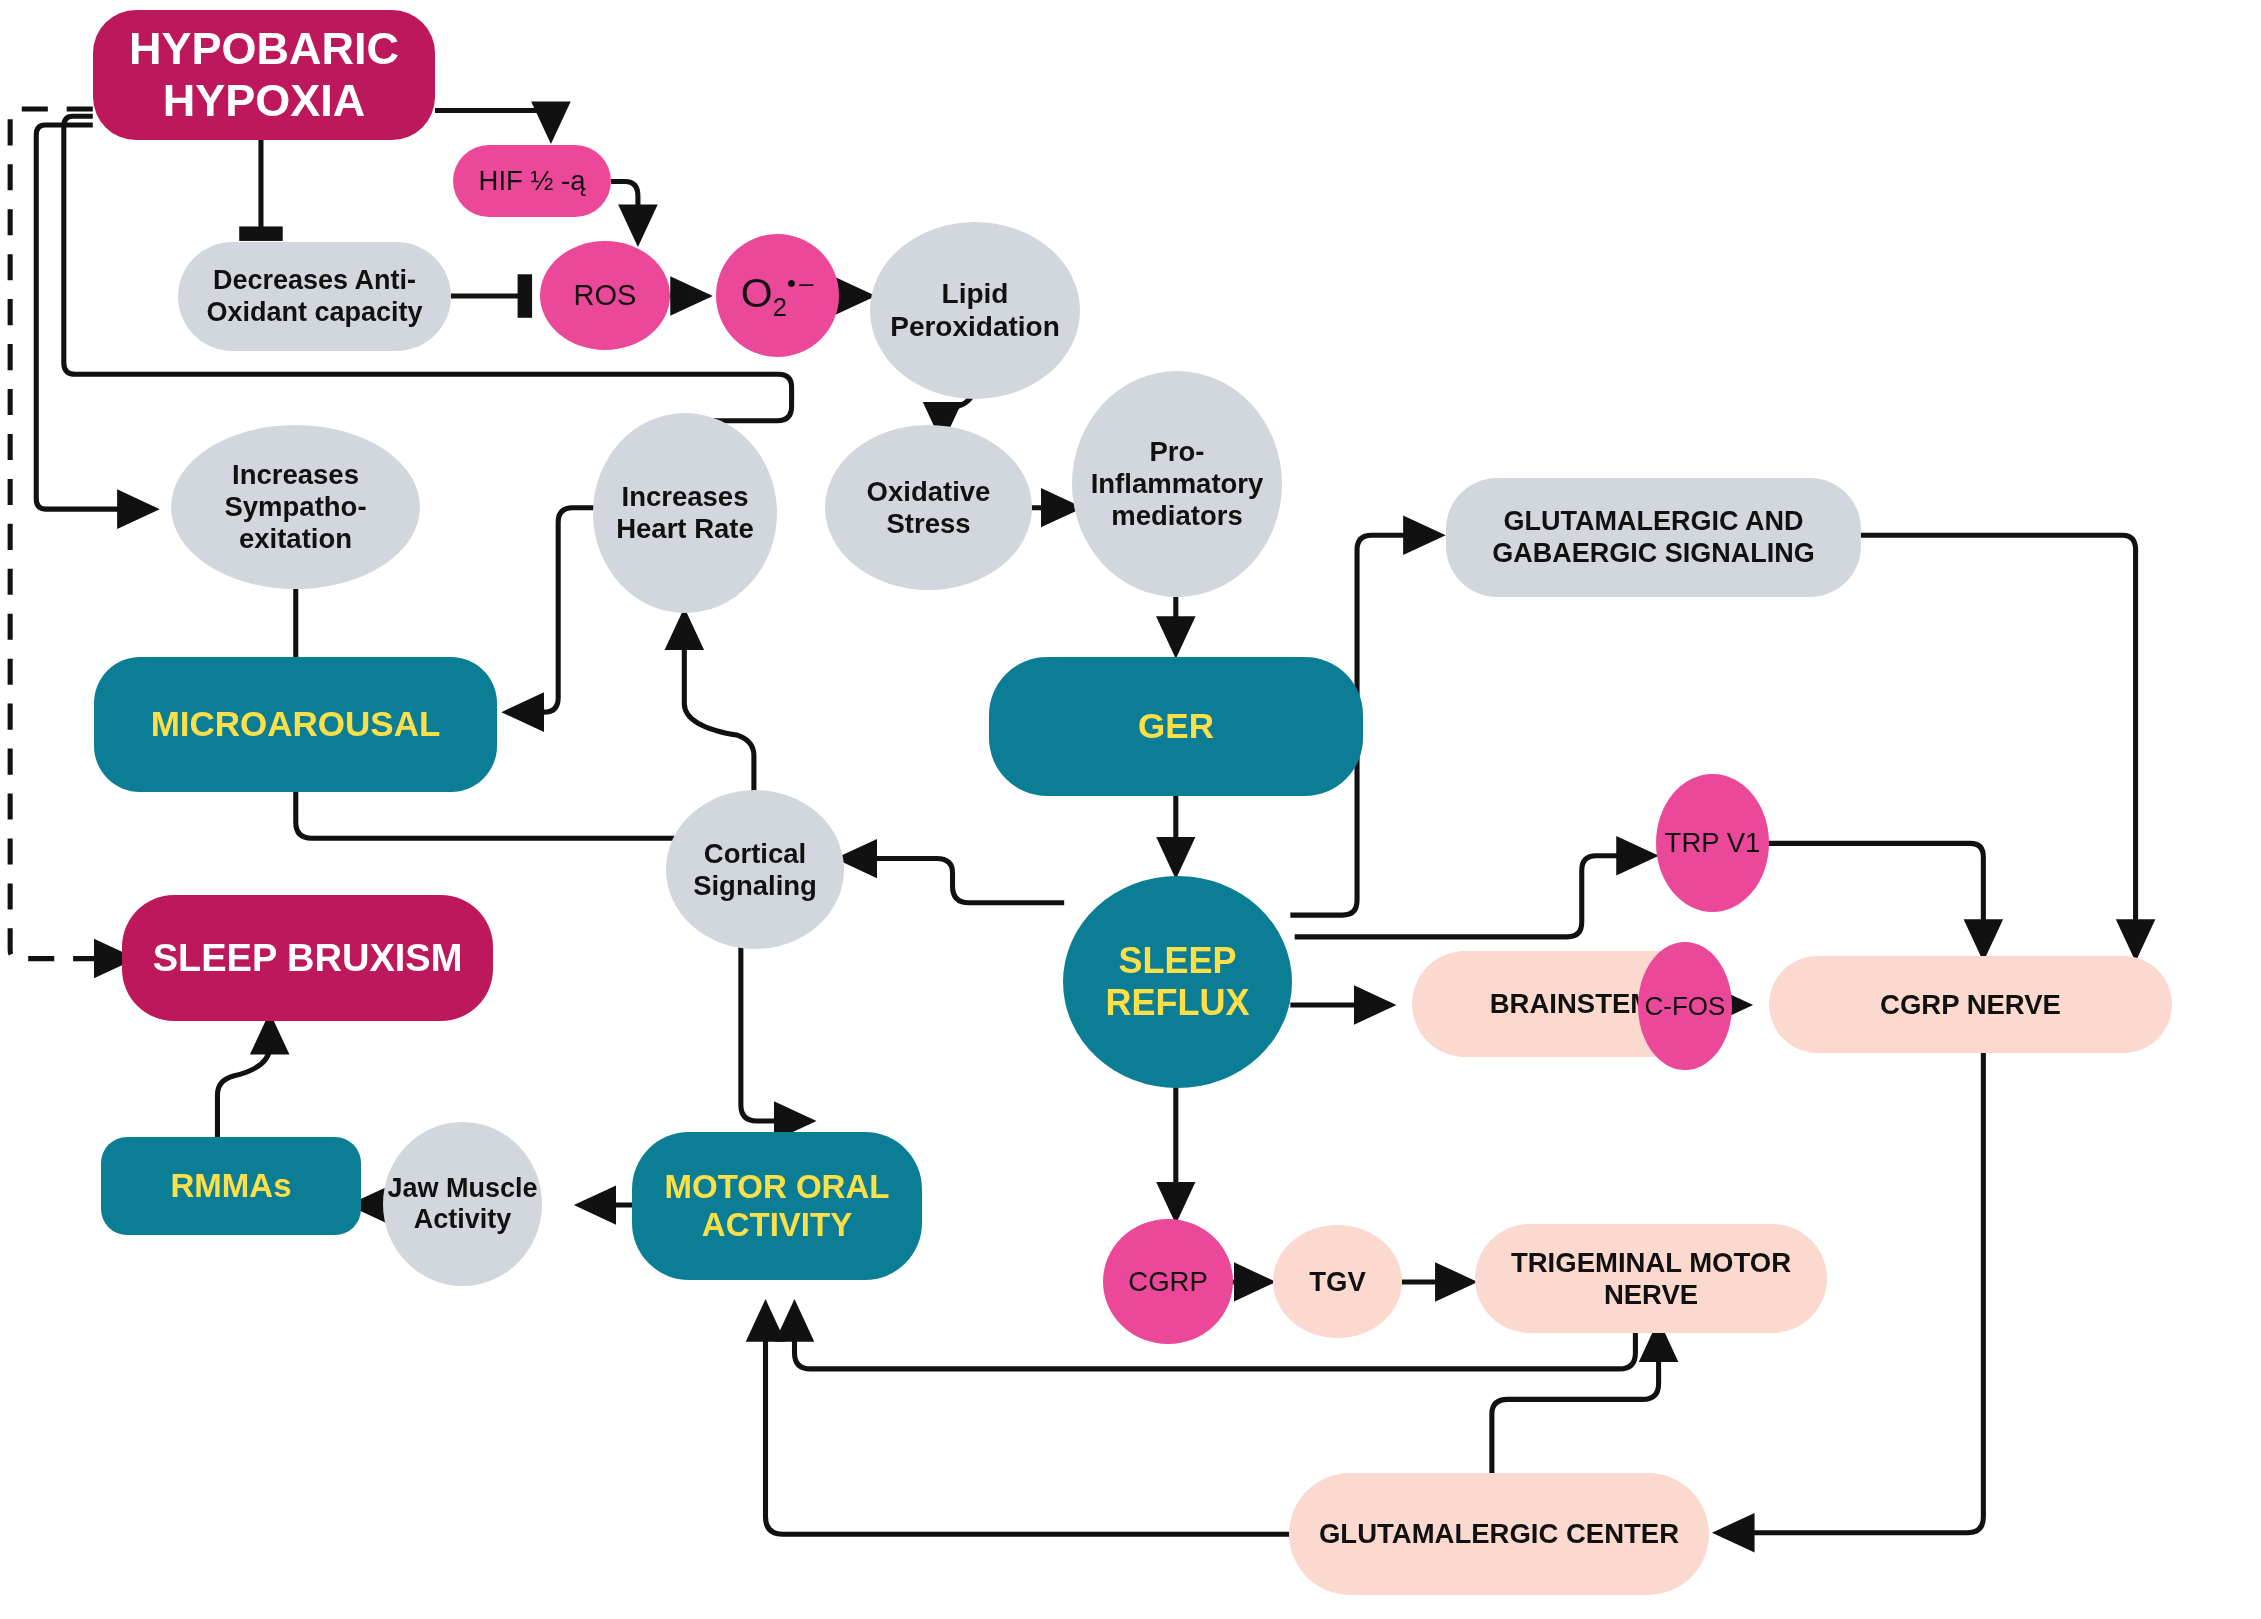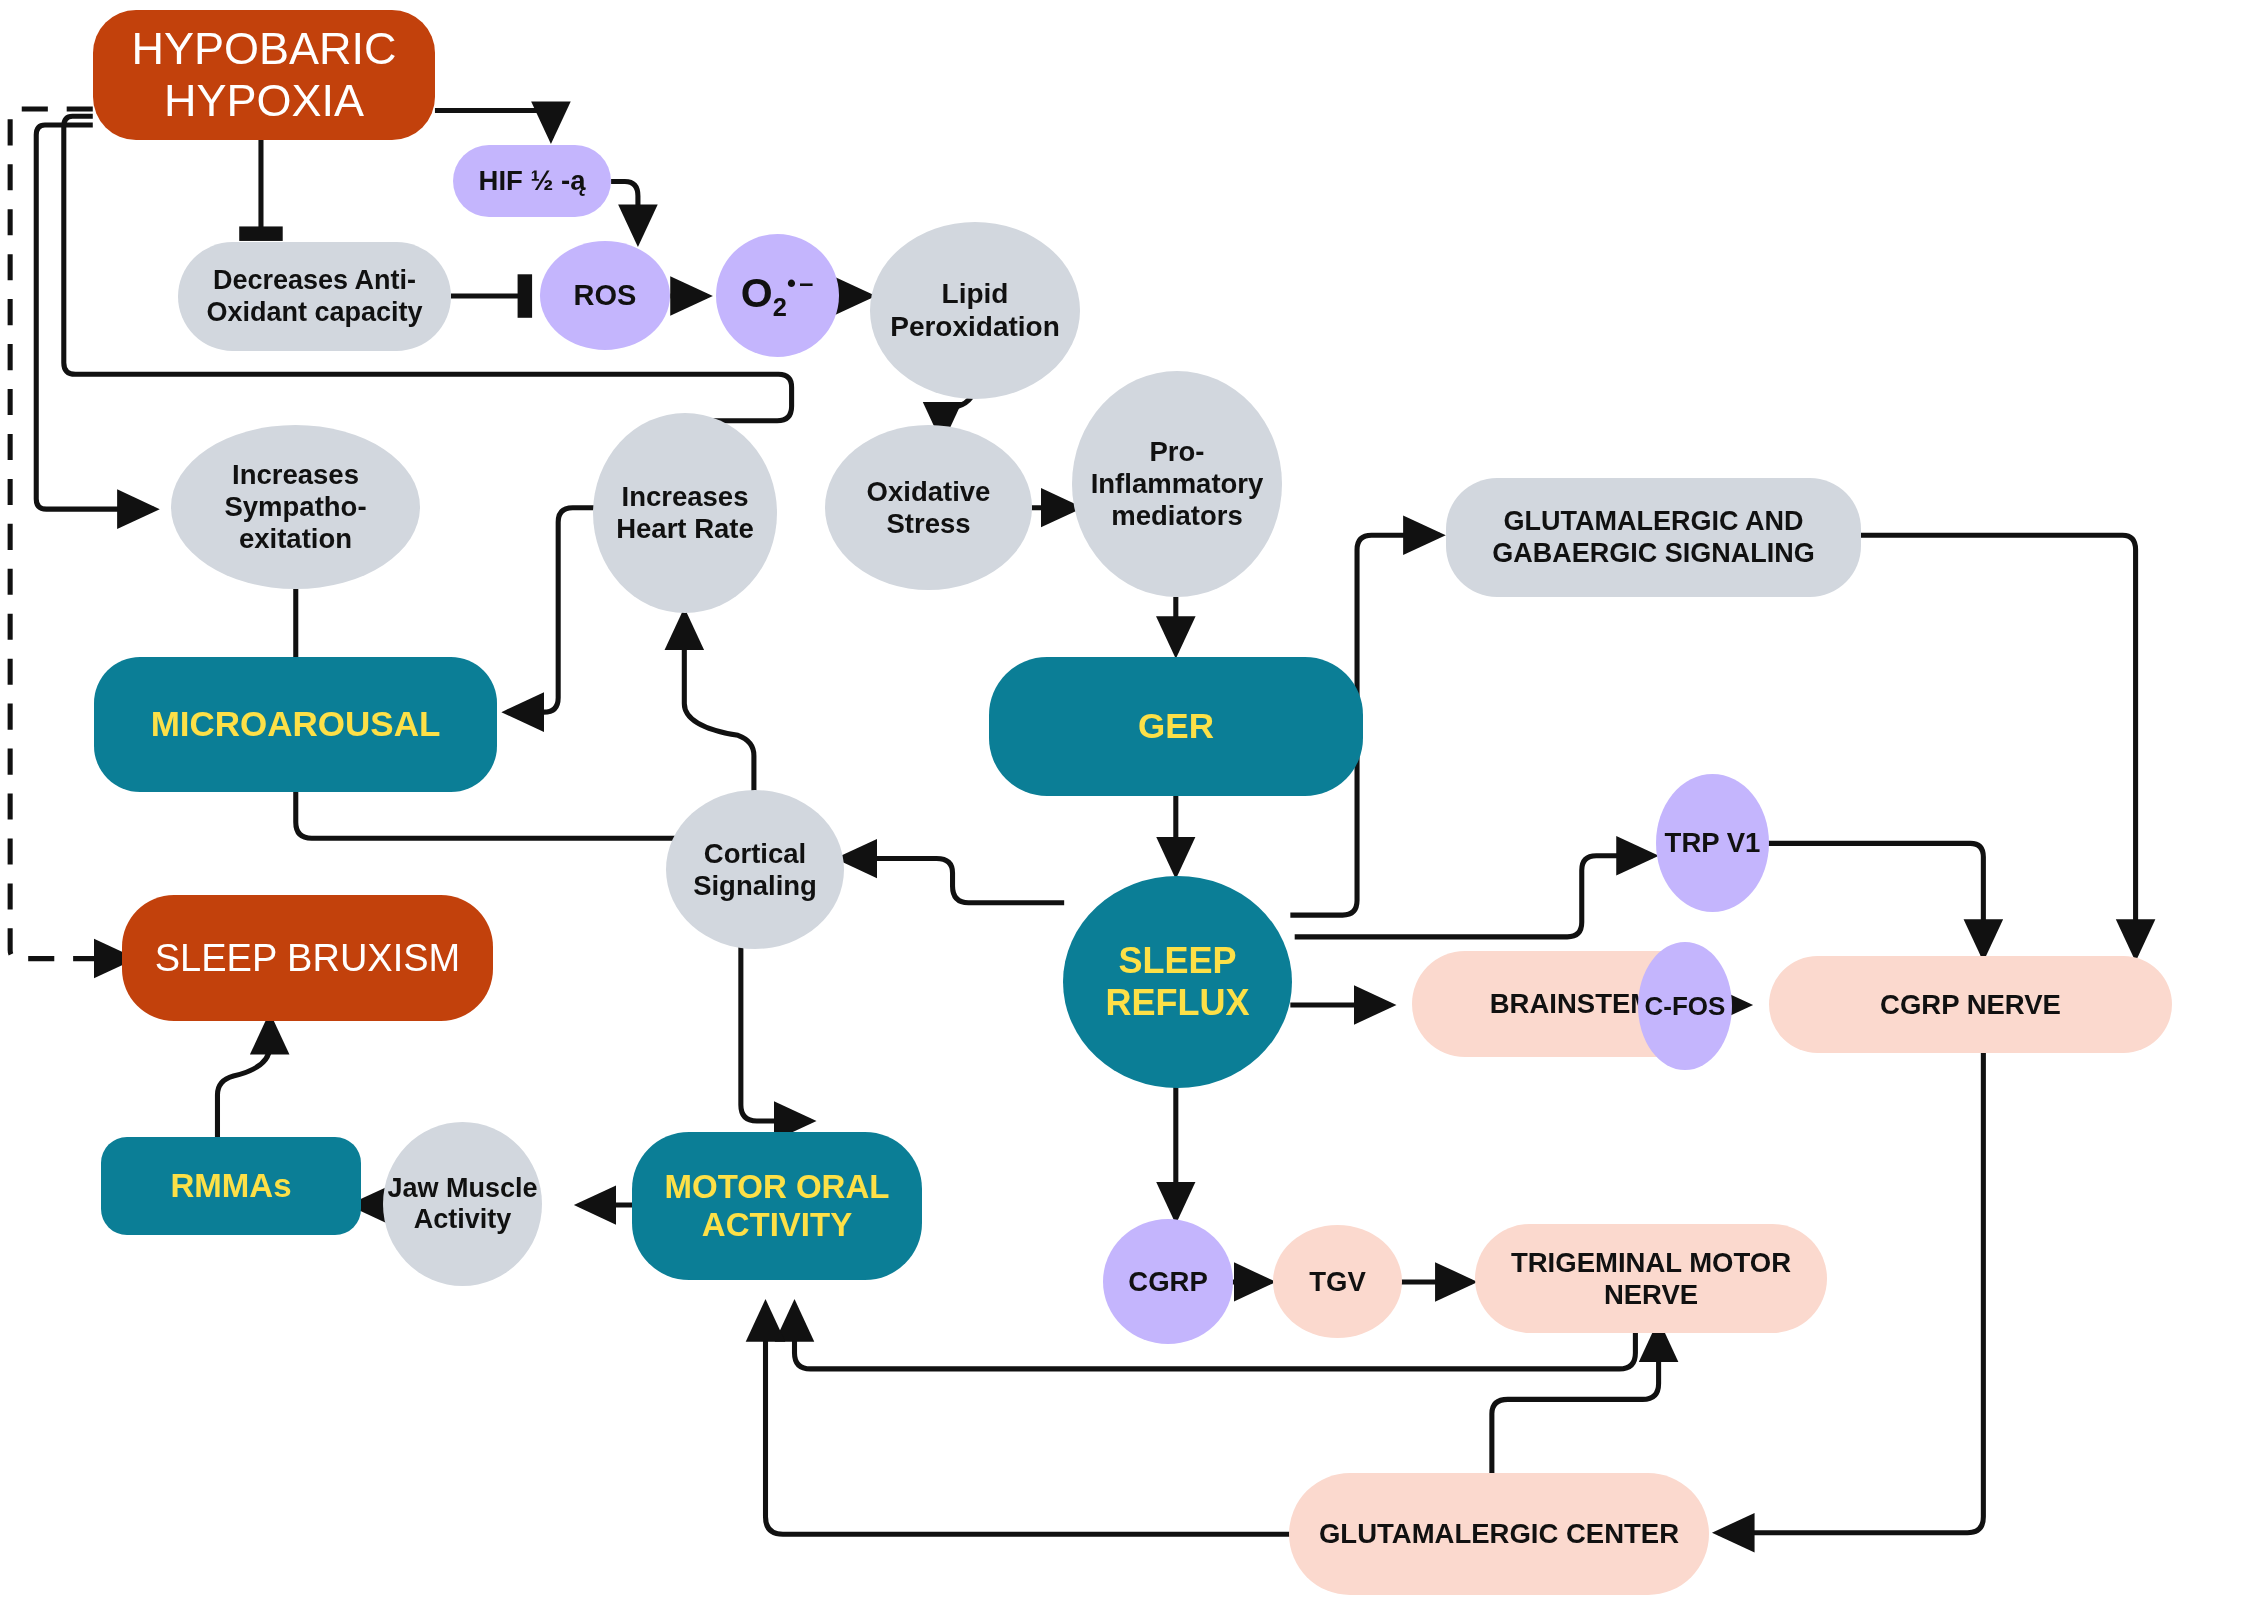--- a/index.html
+++ b/index.html
@@ -1,24 +1,24 @@
 <!DOCTYPE html>
 <html style="font-size:11.6px"><head>
 <meta charset="utf-8">
 <style>
   html,body{margin:0;padding:0;background:#ffffff;}
   body{width:2261px;height:1620px;font-family:"Liberation Sans",sans-serif;}
   #stage{position:relative;width:2261px;height:1620px;background:#fff;overflow:hidden;}
   svg#edges{position:absolute;left:0;top:0;width:2261px;height:1620px;}
   .node{position:absolute;display:flex;align-items:center;justify-content:center;text-align:center;box-sizing:border-box;}
   .node .lbl{display:block;line-height:1.16;padding:0 4.3px;}
-  .n-black{background:#c2410c;color:#ffffff;font-weight:normal;}
+  .n-black{background:#be185d;color:#ffffff;font-weight:bold;}
   .n-teal{background:#0B7E96;color:#fde047;font-weight:bold;}
   .n-gray{background:#D2D7DE;color:#111111;font-weight:bold;}
-  .n-yellow{background:#c4b5fd;color:#111111;font-weight:bold;}
+  .n-yellow{background:#ec4899;color:#111111;font-weight:normal;}
   .n-pink{background:#FBD9CE;color:#111111;font-weight:bold;}
   .r-ellipse{border-radius:50%;}
   .r-pill{border-radius:7249px;}
   .r-round{border-radius:41px;}
   sup.rad{font-size:0.62em;vertical-align:super;letter-spacing:0.7px;}
   sub.two{font-size:0.62em;vertical-align:sub;}
 </style>
 </head>
 <body>
 

